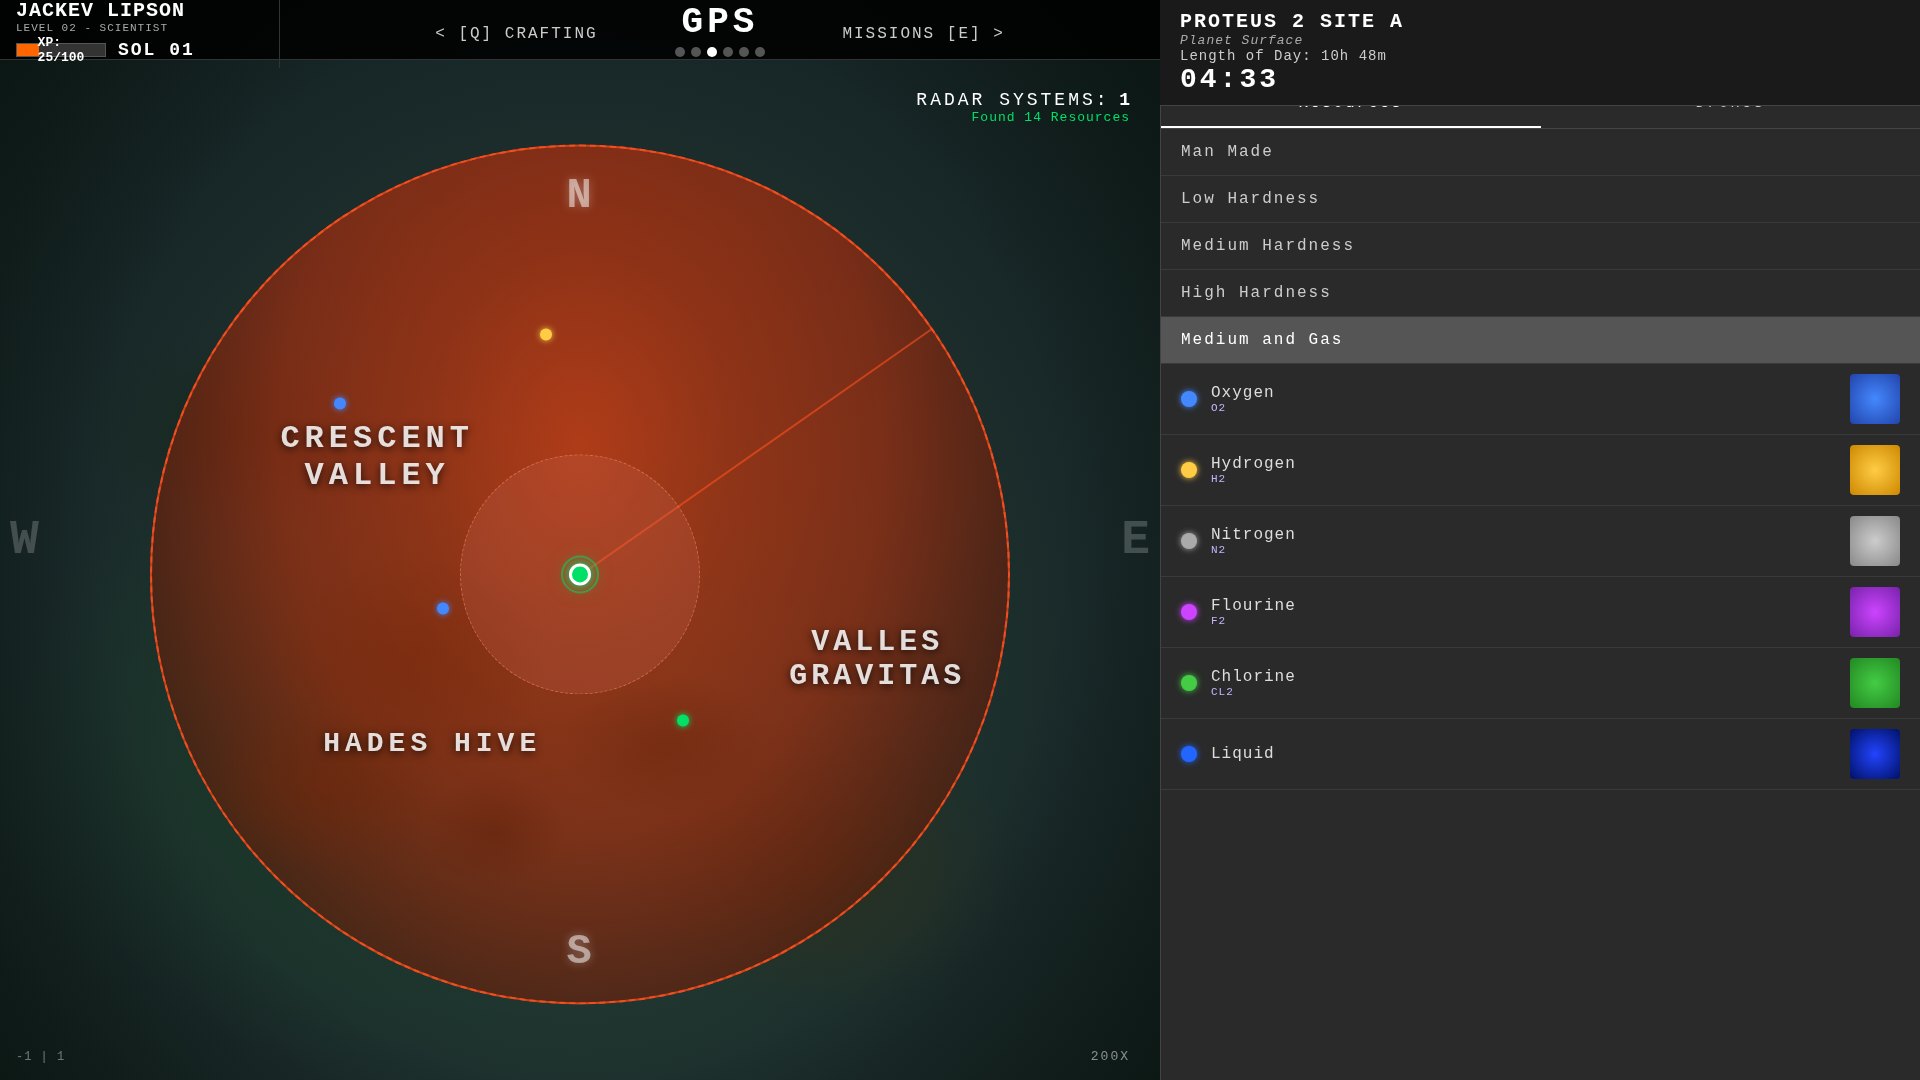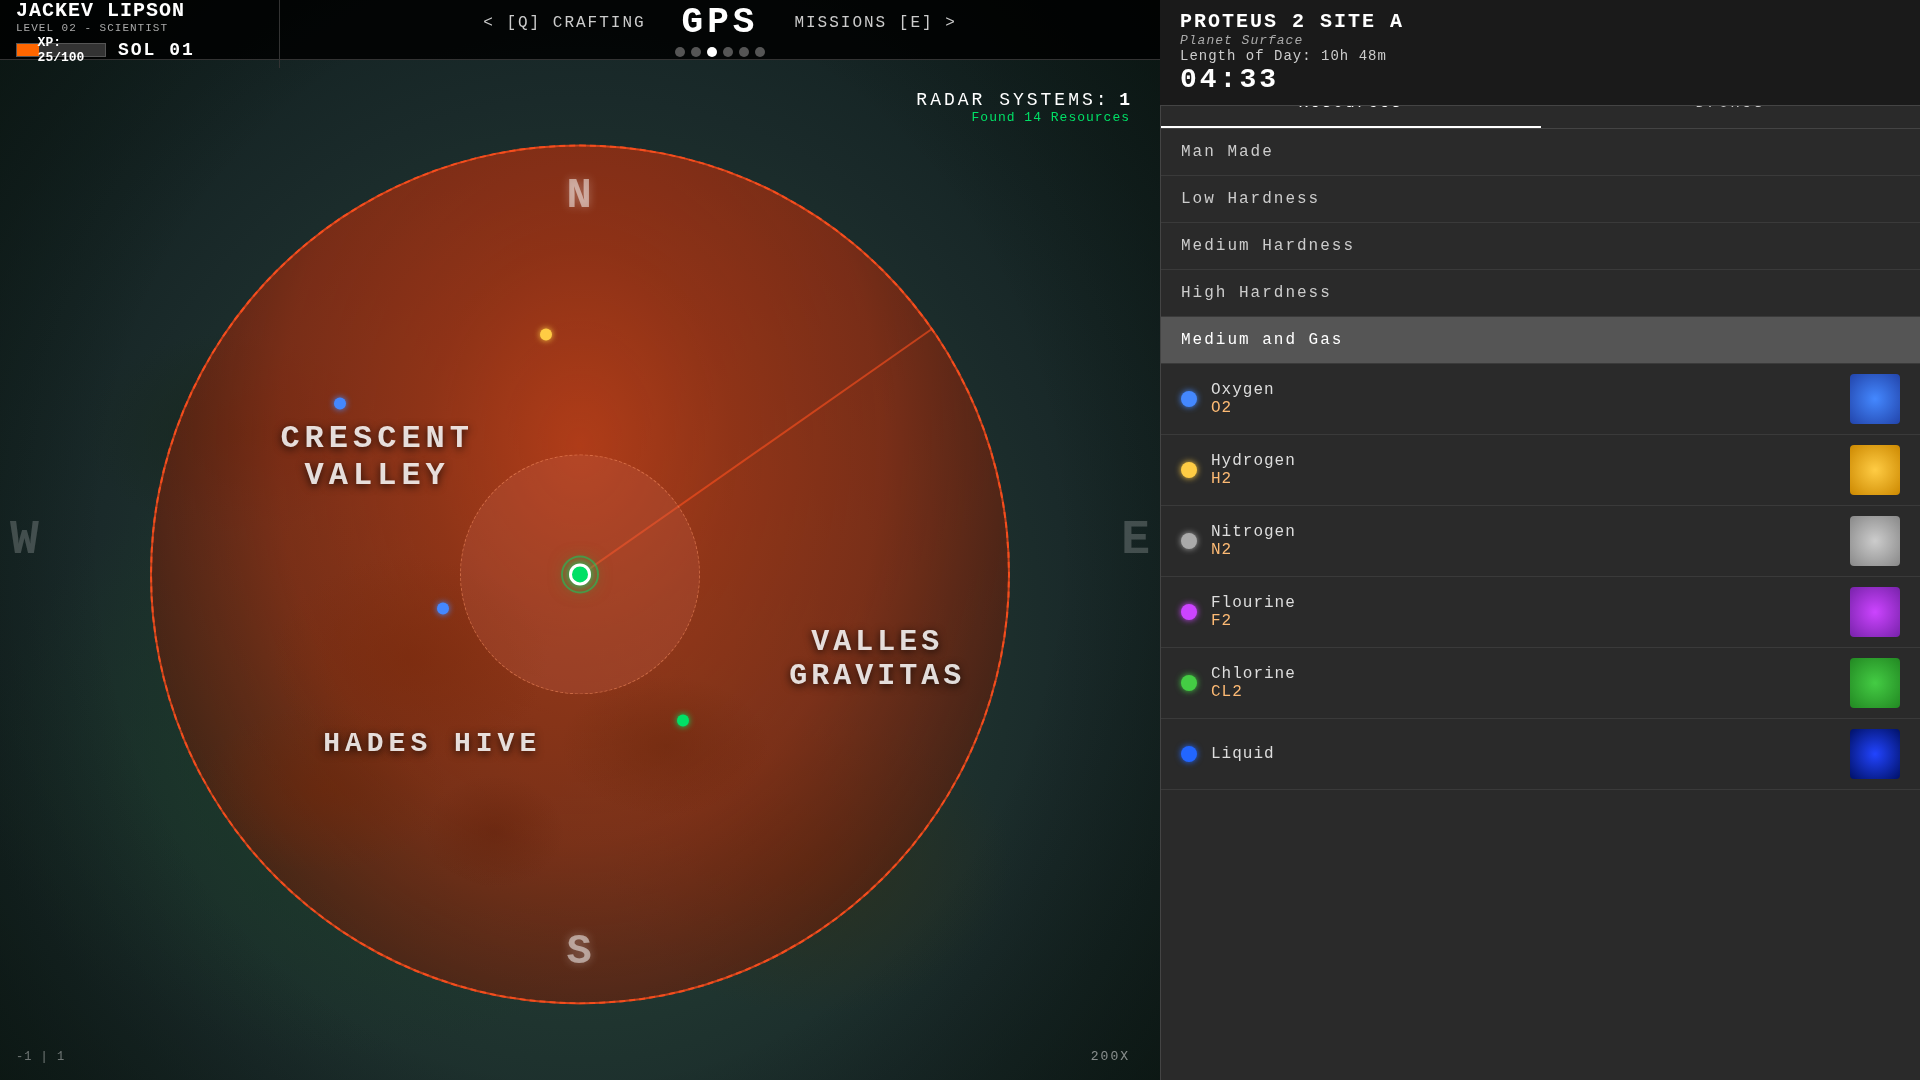--- a/index.html
+++ b/index.html
@@ -231,22 +231,22 @@
     .nav-center {
       flex: 1;
       display: flex;
       flex-direction: column;
       align-items: center;
       justify-content: center;
     }
 
     .nav-buttons {
       display: flex;
-      align-items: center;
-      gap: 36px;
+      align-items: flex-end;
+      gap: 84px;
     }
 
     .nav-btn {
       font-size: 16px;
       color: #ccc;
       letter-spacing: 2px;
       cursor: pointer;
       display: flex;
       align-items: center;
       gap: 6px;
@@ -435,22 +435,22 @@
       flex: 1;
     }
 
     .resource-item-name {
       font-size: 16px;
       color: #ddd;
       letter-spacing: 1px;
     }
 
     .resource-item-formula {
-      font-size: 16px;
-      color: #fdba74;
+      font-size: 11px;
+      color: #c4b5fd;
       letter-spacing: 1px;
     }
 
     .resource-thumbnail {
       width: 50px;
       height: 50px;
       border-radius: 4px;
       margin-left: 10px;
       flex-shrink: 0;
     }

